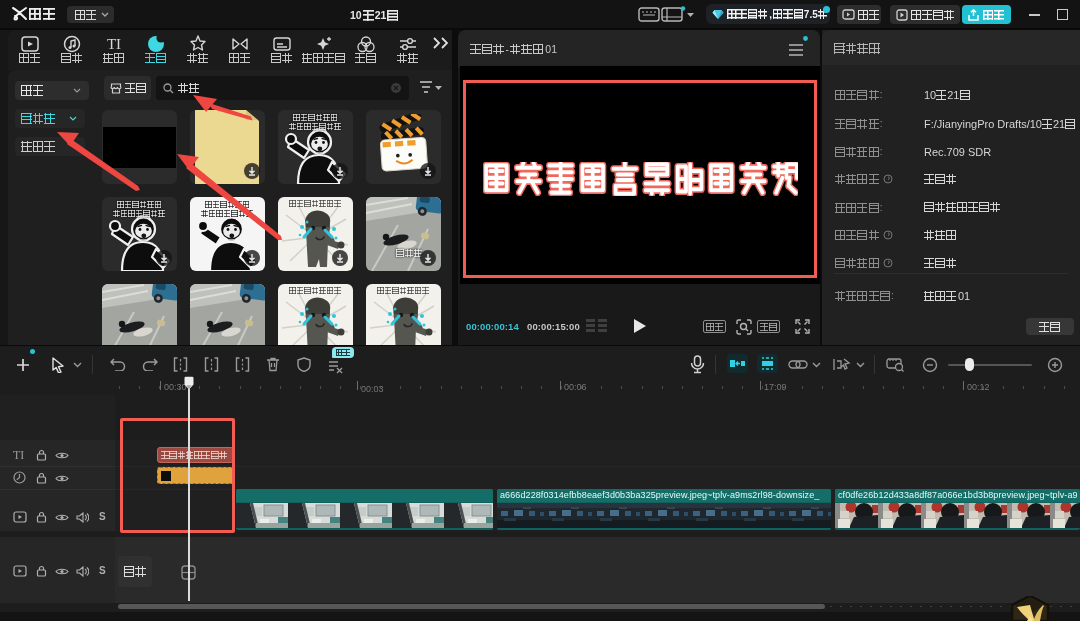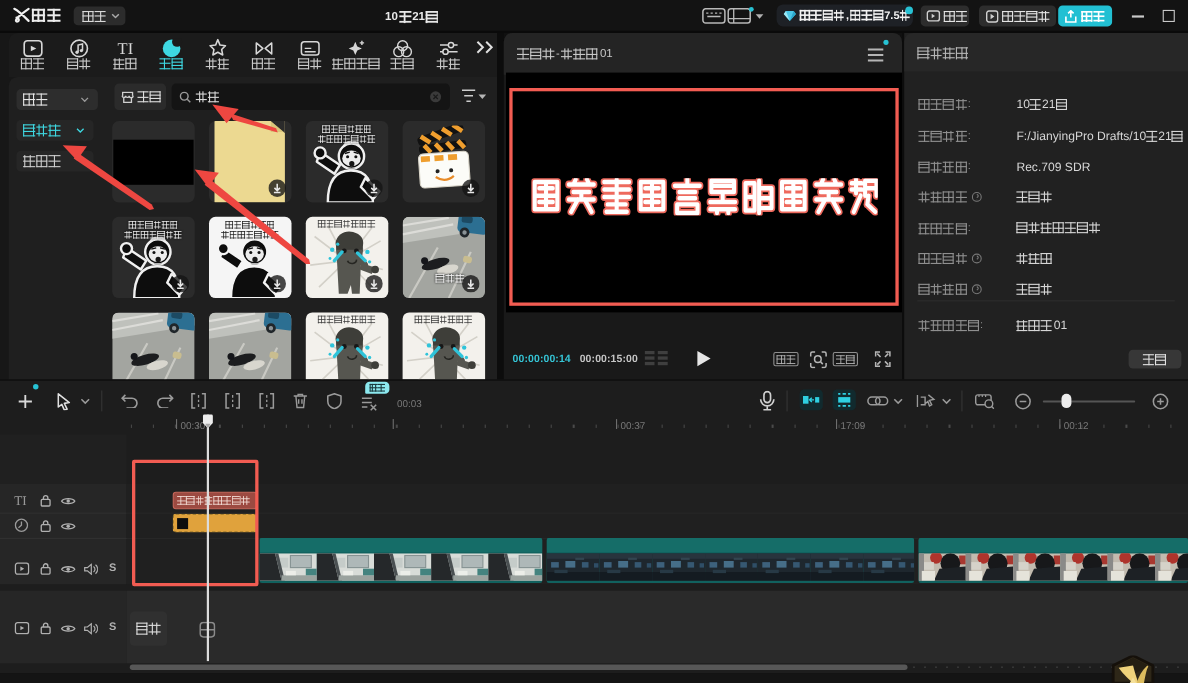--- a/index.html
+++ b/index.html
@@ -779,23 +779,23 @@
 <div class="abs" style="left:948px;top:364px;width:84px;height:2px;background:#555;border-radius:1px"></div>
 <div class="abs" style="left:965px;top:358px;width:9px;height:13px;border-radius:4.5px;background:#ececec"></div>
 <svg class="abs" style="left:1047px;top:357px" width="16" height="16" viewBox="0 0 16 16">
     <circle cx="8" cy="8" r="6.5" stroke="#9a9a9a" stroke-width="1.4" fill="none"></circle>
     <path d="M5,8 h6 M8,5 v6" stroke="#9a9a9a" stroke-width="1.4"></path>
   </svg>
 <div class="abs" style="left:115px;top:384px;width:965px;height:5px;background-image:repeating-linear-gradient(90deg,#4a4a4a 0,#4a4a4a 1px,transparent 1px,transparent 20.1px);background-position:4px 0;background-size:100% 100%;height:3px;top:386px"></div>
 <div class="abs" style="left:160px;top:381px;width:1px;height:9px;background:#6e6e6e"></div>
 <div class="abs" style="left:164px;top:382px;color:#787878;font-size:9px">00:30</div>
 <div class="abs" style="left:357px;top:381px;width:1px;height:9px;background:#6e6e6e"></div>
-<div class="abs" style="left:361px;top:362px;color:#787878;font-size:9px">00:03</div>
+<div class="abs" style="left:361px;top:384px;color:#787878;font-size:9px">00:03</div>
 <div class="abs" style="left:560px;top:381px;width:1px;height:9px;background:#6e6e6e"></div>
-<div class="abs" style="left:564px;top:382px;color:#787878;font-size:9px">00:37</div>
+<div class="abs" style="left:564px;top:382px;color:#787878;font-size:9px">00:06</div>
 <div class="abs" style="left:760px;top:381px;width:1px;height:9px;background:#6e6e6e"></div>
 <div class="abs" style="left:764px;top:382px;color:#787878;font-size:9px">17:09</div>
 <div class="abs" style="left:963px;top:381px;width:1px;height:9px;background:#6e6e6e"></div>
 <div class="abs" style="left:967px;top:382px;color:#787878;font-size:9px">00:12</div>
 <div class="abs" style="left:0;top:395px;width:115px;height:45px;background:#202020"></div>
 <div class="abs" style="left:0;top:440px;width:115px;height:91px;background:#262626"></div>
 <div class="abs" style="left:115px;top:440px;width:965px;height:91px;background:#202020"></div>
 <div class="abs" style="left:0;top:537px;width:115px;height:66px;background:#262626"></div>
 <div class="abs" style="left:115px;top:537px;width:965px;height:66px;background:#2a2a2a"></div>
 <div class="abs" style="left:0;top:466px;width:115px;height:1px;background:#303030"></div>
@@ -883,32 +883,34 @@
 <svg class="abs" style="left:0;top:14px" width="257" height="25" viewBox="0 0 257 25">
       <use href="#fr1" x="0"></use>
       <use href="#fr1" x="52"></use>
       <use href="#fr1" x="104"></use>
       <use href="#fr1" x="156"></use>
       <use href="#fr1" x="208"></use>
     </svg>
 </div>
 <div class="abs" style="left:497px;top:489px;width:334px;height:41px;background:#11615e;border-radius:2px;overflow:hidden">
 <div class="abs" style="left:0;top:0;width:334px;height:13px;background:#156d68"></div>
+<div class="abs" style="left:3px;top:1px;width:330px;height:12px;overflow:hidden;color:#e4fbf8;font-size:9px;white-space:nowrap;letter-spacing:0.1px">a666d228f0314efbb8eaef3d0b3ba325preview.jpeg~tplv-a9ms2rl98-downsize_</div>
 <svg class="abs" style="left:0;top:14px" width="334" height="25" viewBox="0 0 334 25">
       <use href="#fr2" x="0"></use>
       <use href="#fr2" x="48"></use>
       <use href="#fr2" x="96"></use>
       <use href="#fr2" x="144"></use>
       <use href="#fr2" x="192"></use>
       <use href="#fr2" x="240"></use>
       <use href="#fr2" x="288"></use>
     </svg>
 </div>
 <div class="abs" style="left:835px;top:489px;width:245px;height:41px;background:#11615e;border-radius:2px;overflow:hidden">
 <div class="abs" style="left:0;top:0;width:245px;height:13px;background:#156d68"></div>
+<div class="abs" style="left:3px;top:1px;width:241px;height:12px;overflow:hidden;color:#e4fbf8;font-size:9px;white-space:nowrap;letter-spacing:0.1px">cf0dfe26b12d433a8df87a066e1bd3b8preview.jpeg~tplv-a9</div>
 <svg class="abs" style="left:0;top:14px" width="245" height="25" viewBox="0 0 245 25">
       <use href="#fr3" x="0"></use>
       <use href="#fr3" x="43"></use>
       <use href="#fr3" x="86"></use>
       <use href="#fr3" x="129"></use>
       <use href="#fr3" x="172"></use>
       <use href="#fr3" x="215"></use>
     </svg>
 </div>
 <div class="abs" style="left:120px;top:418px;width:115px;height:115px;border:3px solid #f25c52;border-radius:2px"></div>

